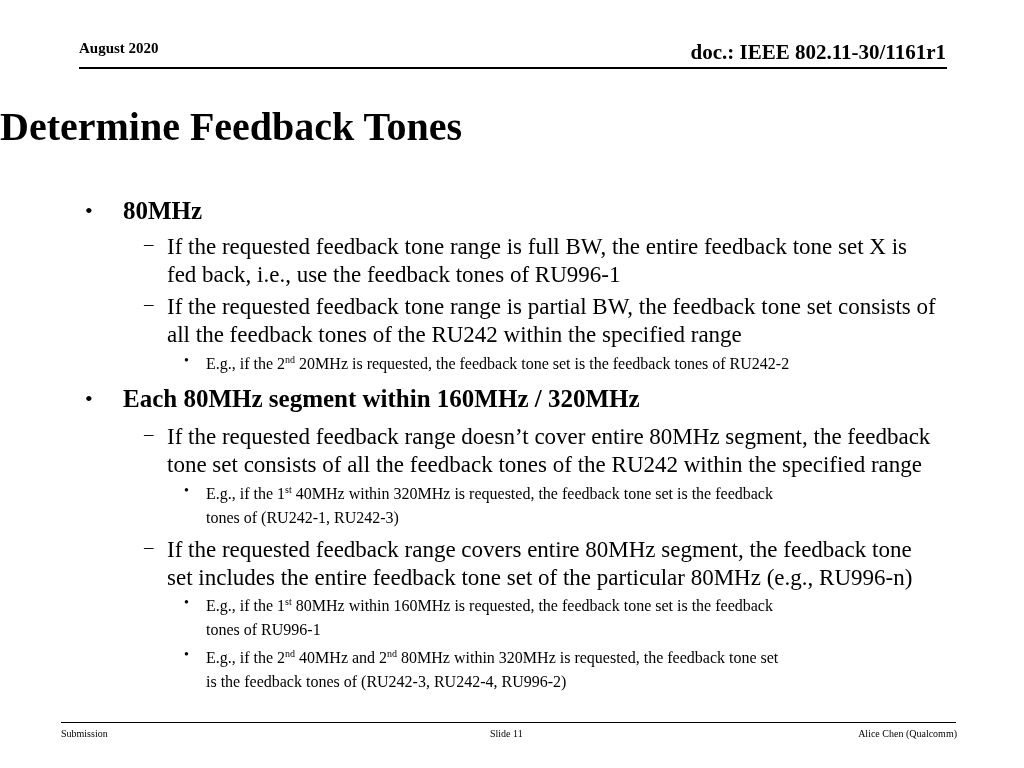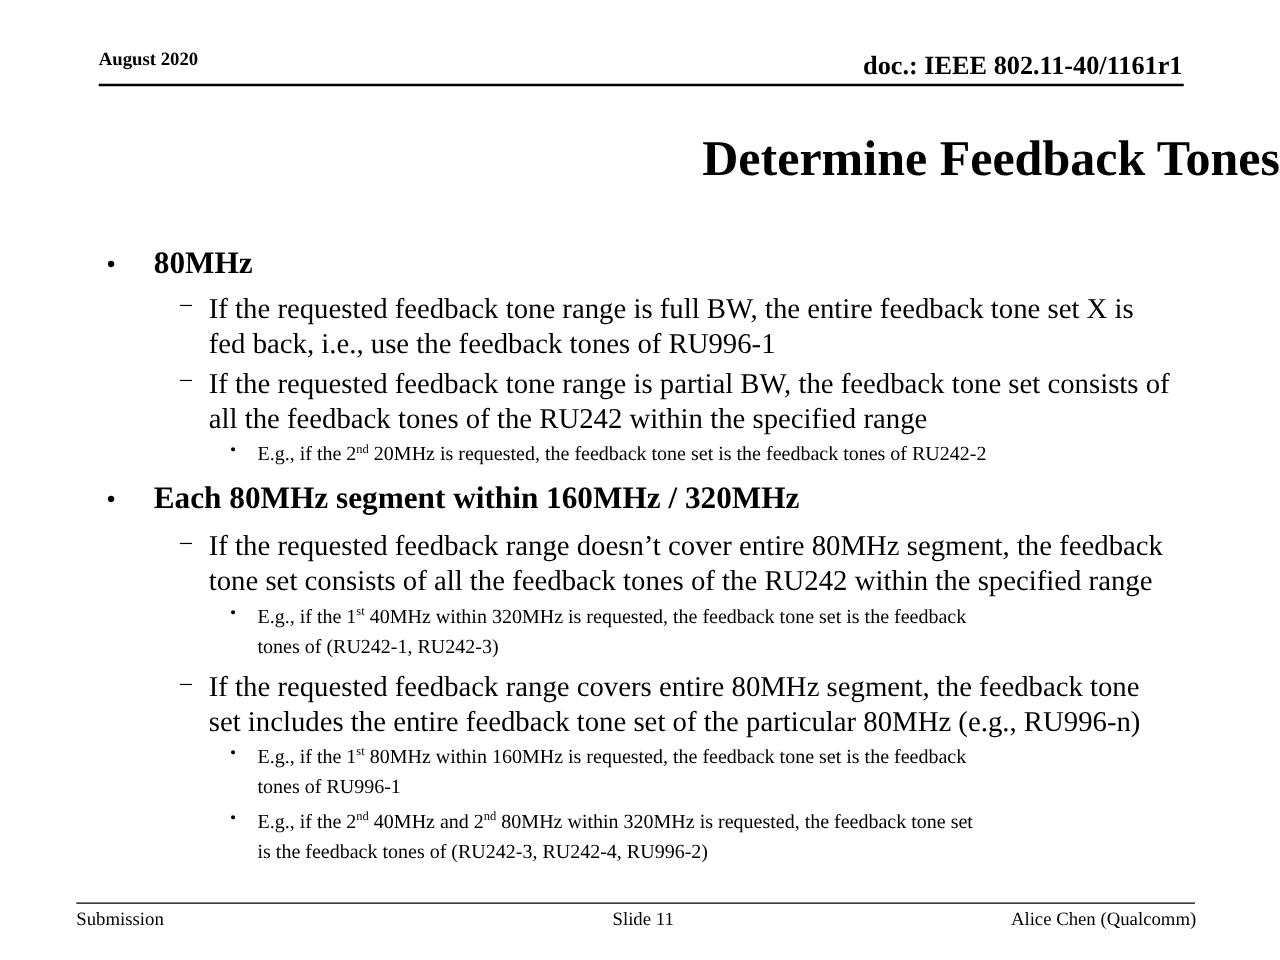--- a/index.html
+++ b/index.html
@@ -1,43 +1,43 @@
 <!DOCTYPE html>
 <html><head>
 <meta charset="utf-8">
 <style>
   html, body { margin:0; padding:0; background:#ffffff; }
   body { width:1024px; height:768px; position:relative; overflow:hidden;
          font-family:"Liberation Serif", serif; color:#000; }
   .hdr-left { position:absolute; left:79px; top:40px; font-size:15px; font-weight:bold; }
   .hdr-right { position:absolute; right:78px; top:40px; font-size:21px; font-weight:bold; }
   .hdr-line { position:absolute; left:79px; right:77px; top:67px; height:2px; background:#000; }
-  .title { position:absolute; left:0; right:0; top:103px; text-align:right;
+  .title { position:absolute; left:0; right:0; top:103px; text-align:left;
            font-size:40px; font-weight:bold; }
   .item { position:absolute; white-space:nowrap;text-align:center; }
   .l1 { font-size:25px; font-weight:bold; left:123px; }
   .l2 { font-size:23px; left:167px; line-height:30px; }
   .l3 { font-size:16px; left:206px; line-height:24px; }
   .mark { position:absolute; }
   .m1 { left:85px; font-size:22px; }
   .m2 { left:144px; font-size:19px; }
   .m3 { left:184px; font-size:14px; }
   sup { font-size:10px; vertical-align:6px; line-height:0; }
   .ftr-line { position:absolute; left:61px; right:68px; top:722px; height:1px; background:#000; }
-  .ftr { position:absolute; top:728px; font-size:15px; }
+  .ftr { position:absolute; top:728px; font-size:10px; }
   .ftr-left { left:61px; }
   .ftr-mid { left:490px; }
   .ftr-right { right:67px; }
 </style>
 </head>
 <body>
 
 <div>
   <div class="hdr-left">August 2020</div>
-  <div class="hdr-right">doc.: IEEE 802.11-40/1161r1</div>
+  <div class="hdr-right">doc.: IEEE 802.11-30/1161r1</div>
   <div class="hdr-line"></div>
 
   <div class="title">Determine Feedback Tones</div>
 
   <div>
 
     <span class="mark m1" style="top:198px">•</span>
     <div class="item l1" style="top:197px">80MHz</div>
 
     <span class="mark m2" style="top:233px">–</span>

